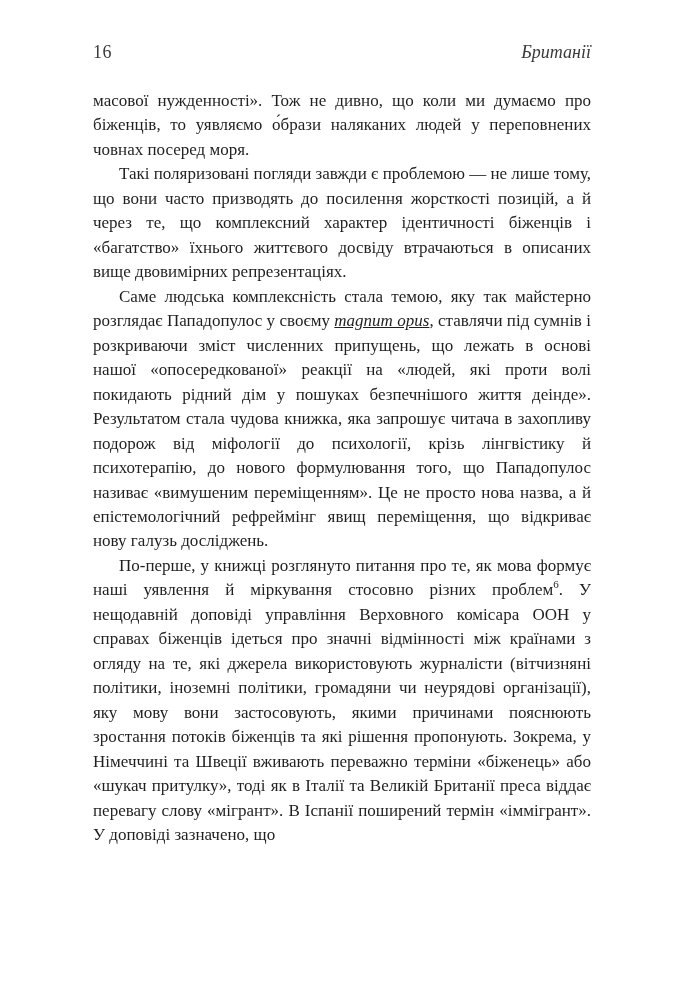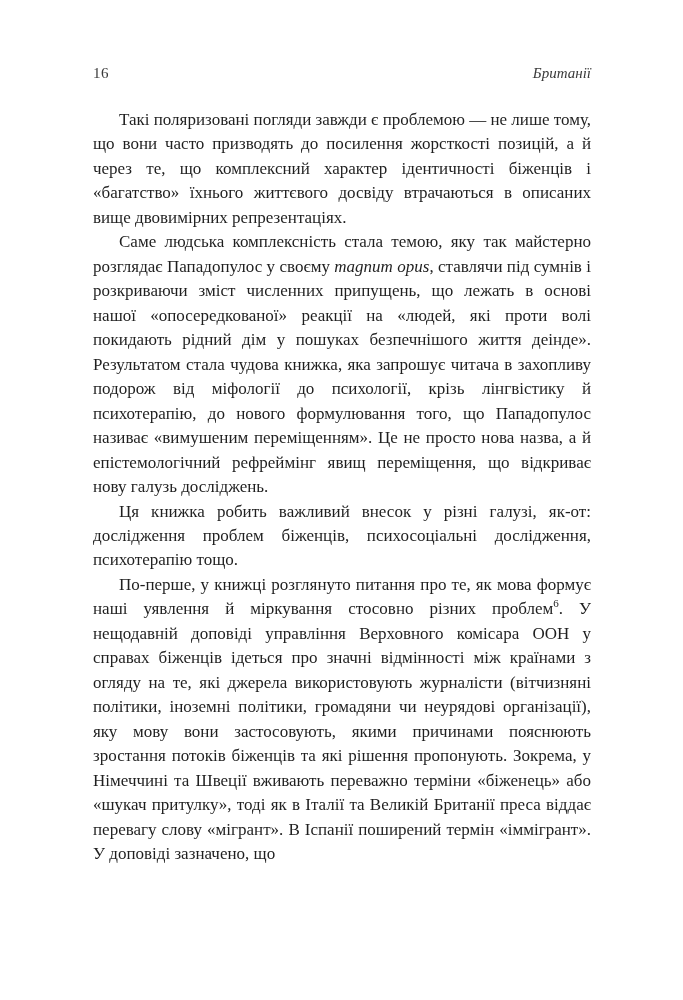--- a/index.html
+++ b/index.html
@@ -16,24 +16,23 @@
     box-sizing: border-box;
     padding: 42px 92px 0 93px;
     overflow: hidden;
     font-family: "Liberation Serif", "DejaVu Serif", serif;
     color: #1f1f1f;
   }
   .page-header {
     display: flex;
     justify-content: space-between;
     align-items: baseline;
-    font-size: 15px;
+    font-size: 18px;
     color: #3a3a3a;
     margin-bottom: 26px;
-    margin-top: 23px;
   }
   .page-number {
     letter-spacing: 0.5px;
   }
   .running-head {
     font-style: italic;
   }
   .page-body {
     font-size: 17px;
     line-height: 1.44;
@@ -42,35 +41,36 @@
   }
   .page-body p {
     margin: 0;
     padding: 0;
   }
   .page-body p.indent {
     text-indent: 26px;
   }
   .page-body em {
     font-style: italic;
+    text-decoration: underline;
   }
   .page-body sup {
     font-size: 11px;
     line-height: 0;
     vertical-align: super;
   }
 </style>
 </head>
 <body>
 
 <div class="page">
   <header class="page-header">
     <span class="page-number">16</span>
     <span class="running-head">Британії</span>
   </header>
 
   <main class="page-body">
+      <p class=""><span>масової нужденності». Тож не дивно, що коли ми думаємо про біженців, то уявляємо о́брази наляканих людей у переповнених човнах посеред моря.</span></p>
       <p class="indent"><span>Такі поляризовані погляди завжди є проблемою — не лише тому, що вони часто призводять до посилення жорсткості позицій, а й через те, що комплексний характер ідентичності біженців і «багатство» їхнього життєвого досвіду втрачаються в описаних вище двовимірних репрезентаціях.</span></p>
       <p class="indent"><span>Саме людська комплексність стала темою, яку так майстерно розглядає Пападопулос у своєму </span><em>magnum opus</em><span>, ставлячи під сумнів і розкриваючи зміст численних припущень, що лежать в основі нашої «опосередкованої» реакції на «людей, які проти волі покидають рідний дім у пошуках безпечнішого життя деінде». Результатом стала чудова книжка, яка запрошує читача в захопливу подорож від міфології до психології, крізь лінгвістику й психотерапію, до нового формулювання того, що Пападопулос називає «вимушеним переміщенням». Це не просто нова назва, а й епістемологічний рефреймінг явищ переміщення, що відкриває нову галузь досліджень.</span></p>
-      <p class="indent"><span>Ця книжка робить важливий внесок у різні галузі, як-от: дослідження проблем біженців, психосоціальні дослідження, психотерапію тощо.</span></p>
       <p class="indent"><span>По-перше, у книжці розглянуто питання про те, як мова формує наші уявлення й міркування стосовно різних проблем</span><sup>6</sup><span>. У нещодавній доповіді управління Верховного комісара ООН у справах біженців ідеться про значні відмінності між країнами з огляду на те, які джерела використовують журналісти (вітчизняні політики, іноземні політики, громадяни чи неурядові організації), яку мову вони застосовують, якими причинами пояснюють зростання потоків біженців та які рішення пропонують. Зокрема, у Німеччині та Швеції вживають переважно терміни «біженець» або «шукач притулку», тоді як в Італії та Великій Британії преса віддає перевагу слову «мігрант». В Іспанії поширений термін «іммігрант». У доповіді зазначено, що</span></p>
     </main>
 </div>
 
 </body></html>

